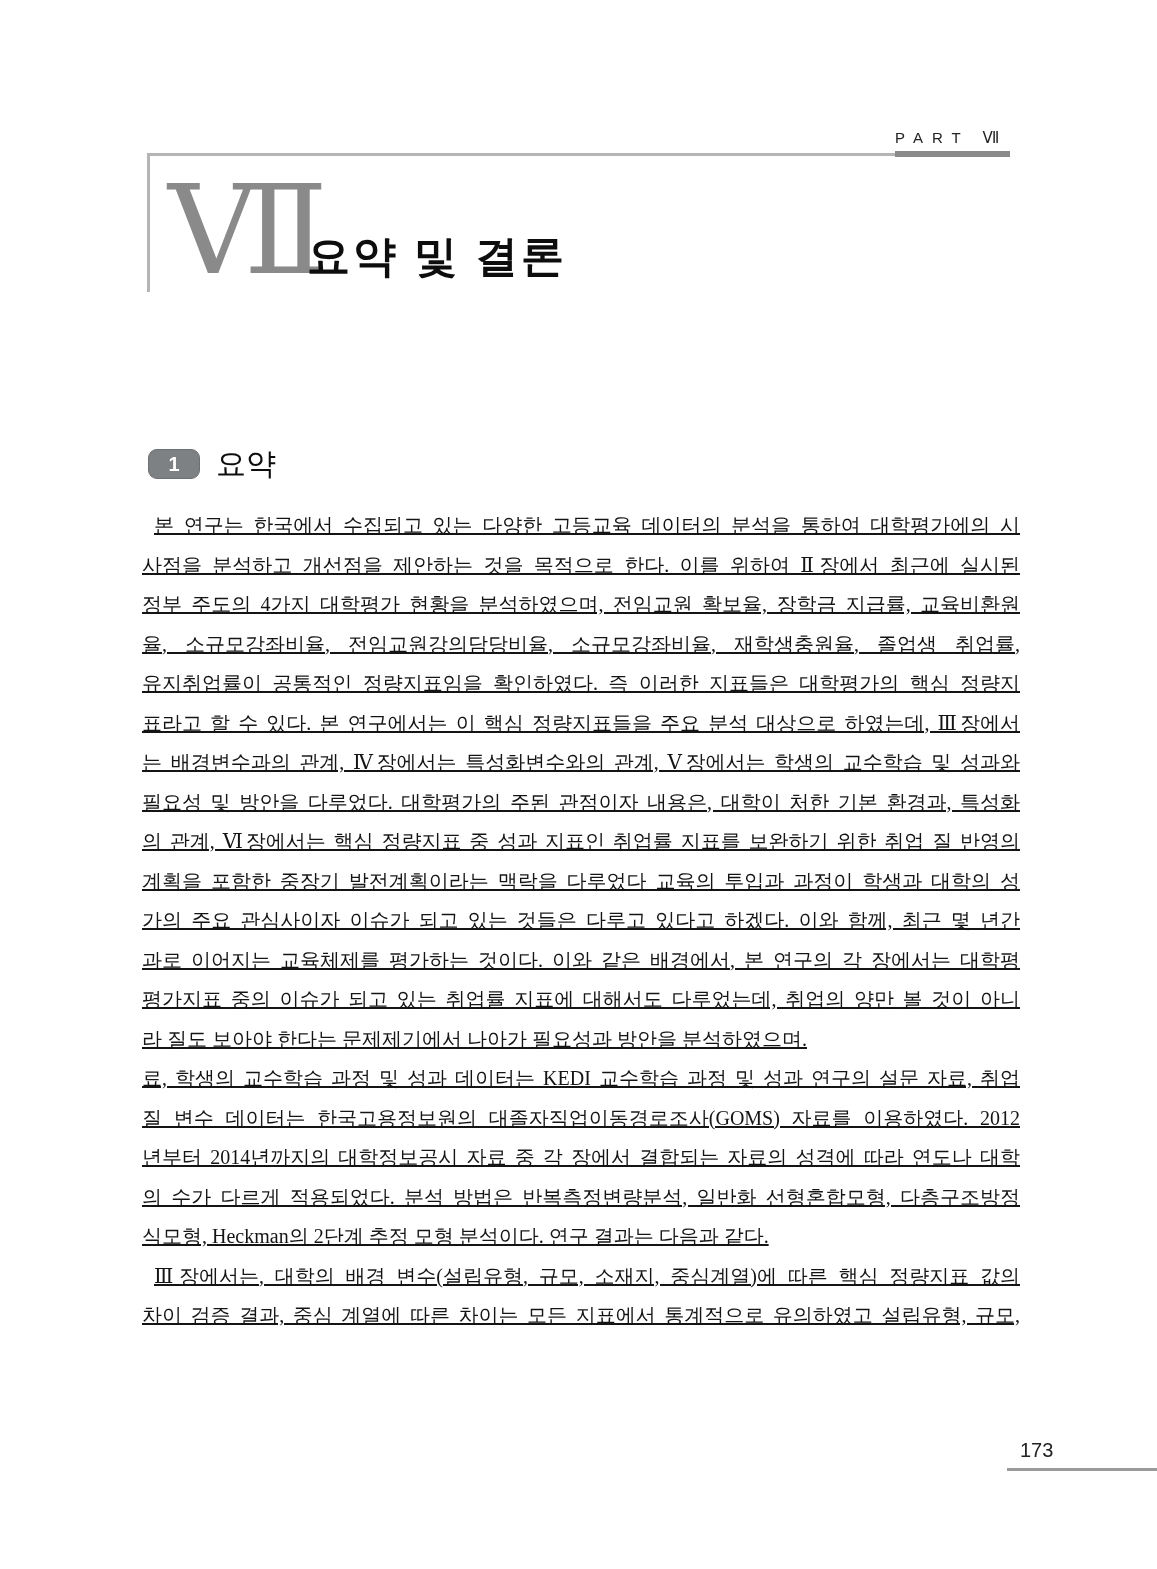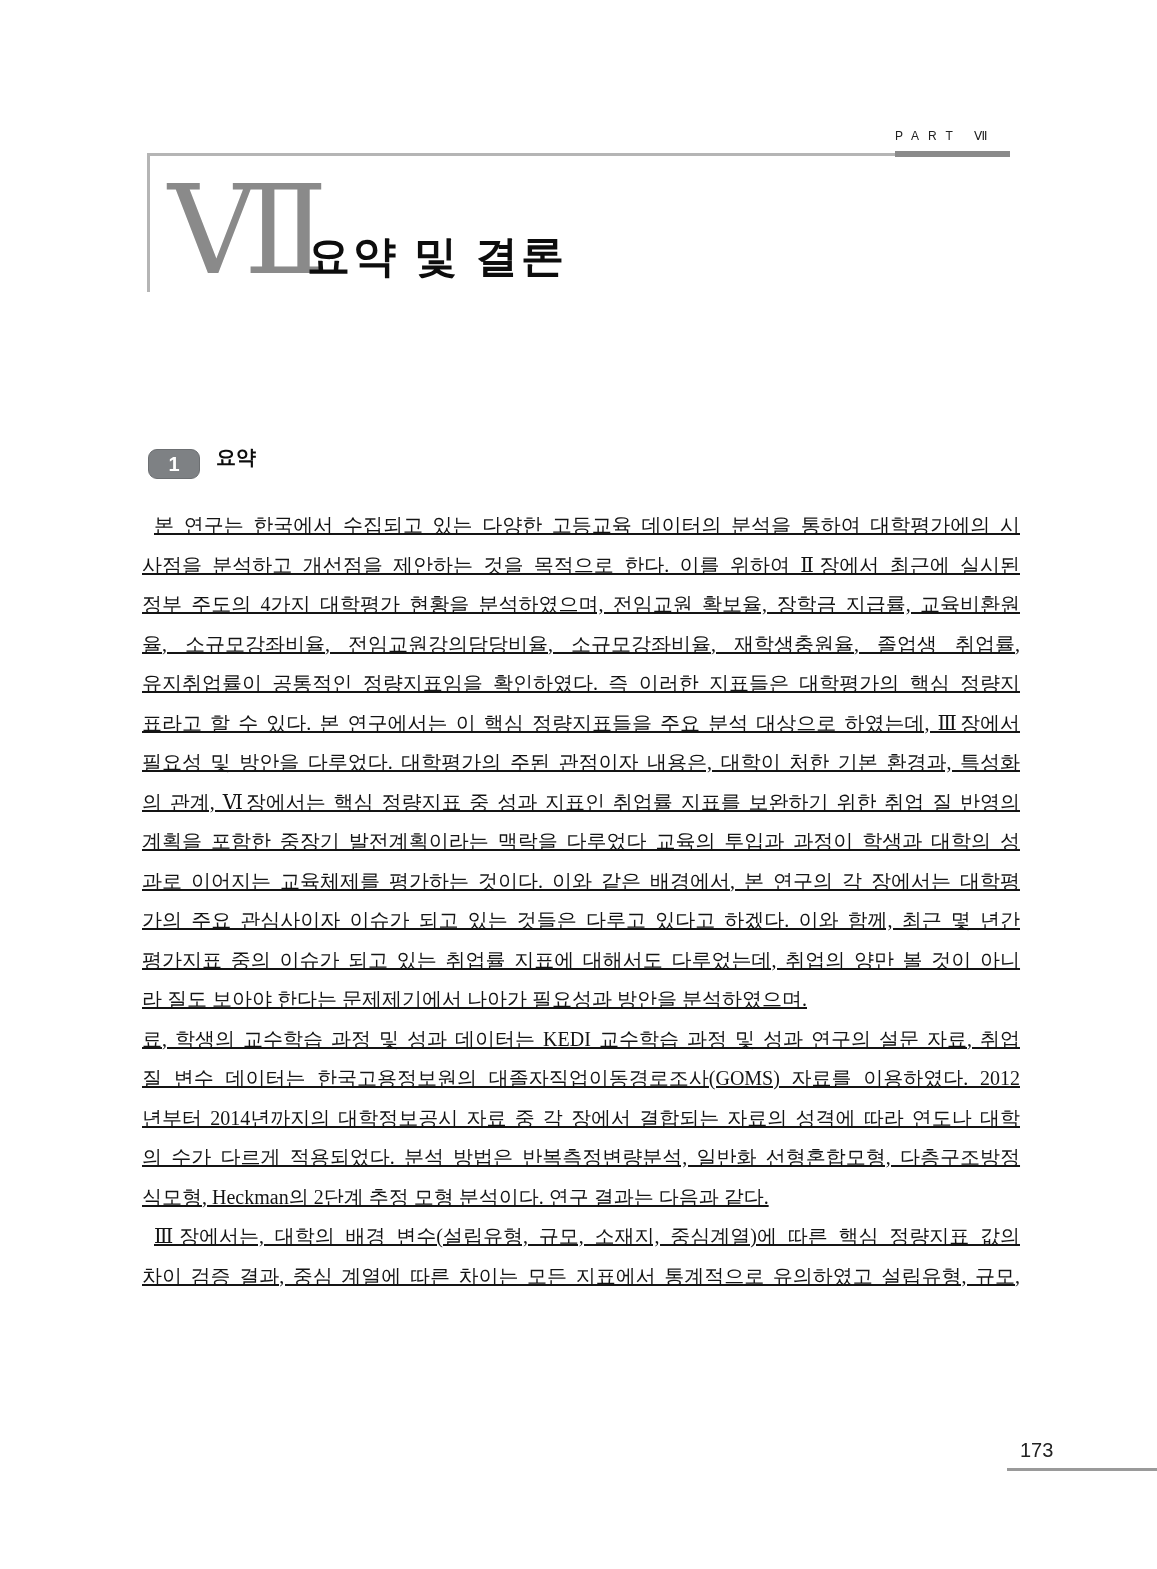--- a/index.html
+++ b/index.html
@@ -15,21 +15,21 @@
     overflow: hidden;
     font-family: "Liberation Serif", "DejaVu Serif", serif;
   }
 
   
   .part-label {
     position: absolute;
     left: 895px;
     top: 129px;
     font-family: "Liberation Sans", "DejaVu Sans", sans-serif;
-    font-size: 12px;
+    font-size: 15px;
     letter-spacing: 9px;
     color: #222222;
     white-space: nowrap;
   }
   .rule-light {
     position: absolute;
     left: 147px;
     top: 153px;
     width: 748px;
     height: 3px;
@@ -92,22 +92,22 @@
     font-family: "Liberation Sans", "DejaVu Sans", sans-serif;
     font-size: 20px;
     font-weight: 700;
     color: #ffffff;
   }
   .section-title {
     position: absolute;
     left: 216px;
     top: 444px;
     font-family: "Liberation Sans", "DejaVu Sans", sans-serif;
-    font-size: 20px;
-    font-weight: 700;
+    font-size: 30px;
+    font-weight: 400;
     color: #0d0d0d;
     white-space: nowrap;
   }
 
   
   .body-text {
     position: absolute;
     left: 142px;
     top: 506px;
     width: 878px;
@@ -167,25 +167,26 @@
   </div>
   <div class="section-title">요약</div>
 
   <div class="body-text">
       <div class="body-line indent">본 연구는 한국에서 수집되고 있는 다양한 고등교육 데이터의 분석을 통하여 대학평가에의 시</div>
       <div class="body-line">사점을 분석하고 개선점을 제안하는 것을 목적으로 한다. 이를 위하여 Ⅱ장에서 최근에 실시된</div>
       <div class="body-line">정부 주도의 4가지 대학평가 현황을 분석하였으며, 전임교원 확보율, 장학금 지급률, 교육비환원</div>
       <div class="body-line">율, 소규모강좌비율, 전임교원강의담당비율, 소규모강좌비율, 재학생충원율, 졸업생 취업률,</div>
       <div class="body-line">유지취업률이 공통적인 정량지표임을 확인하였다. 즉 이러한 지표들은 대학평가의 핵심 정량지</div>
       <div class="body-line">표라고 할 수 있다. 본 연구에서는 이 핵심 정량지표들을 주요 분석 대상으로 하였는데, Ⅲ장에서</div>
+      <div class="body-line">는 배경변수과의 관계, Ⅳ장에서는 특성화변수와의 관계, Ⅴ장에서는 학생의 교수학습 및 성과와</div>
       <div class="body-line">필요성 및 방안을 다루었다. 대학평가의 주된 관점이자 내용은, 대학이 처한 기본 환경과, 특성화</div>
       <div class="body-line">의 관계, Ⅵ장에서는 핵심 정량지표 중 성과 지표인 취업률 지표를 보완하기 위한 취업 질 반영의</div>
       <div class="body-line">계획을 포함한 중장기 발전계획이라는 맥락을 다루었다 교육의 투입과 과정이 학생과 대학의 성</div>
+      <div class="body-line">가의 주요 관심사이자 이슈가 되고 있는 것들은 다루고 있다고 하겠다.  이와 함께, 최근 몇 년간</div>
       <div class="body-line">과로 이어지는 교육체제를 평가하는 것이다. 이와 같은 배경에서, 본 연구의 각 장에서는 대학평</div>
-      <div class="body-line">가의 주요 관심사이자 이슈가 되고 있는 것들은 다루고 있다고 하겠다.  이와 함께, 최근 몇 년간</div>
       <div class="body-line">평가지표 중의 이슈가 되고 있는 취업률 지표에 대해서도 다루었는데, 취업의 양만 볼 것이 아니</div>
       <div class="body-line flush-last">라 질도 보아야 한다는 문제제기에서 나아가 필요성과 방안을 분석하였으며.</div>
       <div class="body-line">료, 학생의 교수학습 과정 및 성과 데이터는 KEDI 교수학습 과정 및 성과 연구의 설문 자료, 취업</div>
       <div class="body-line">질 변수 데이터는 한국고용정보원의 대졸자직업이동경로조사(GOMS) 자료를 이용하였다. 2012</div>
       <div class="body-line">년부터 2014년까지의 대학정보공시 자료 중 각 장에서 결합되는 자료의 성격에 따라 연도나 대학</div>
       <div class="body-line">의 수가 다르게 적용되었다. 분석 방법은 반복측정변량분석, 일반화 선형혼합모형, 다층구조방정</div>
       <div class="body-line flush-last">식모형, Heckman의 2단계 추정 모형 분석이다. 연구 결과는 다음과 같다.</div>
       <div class="body-line indent">Ⅲ장에서는, 대학의 배경 변수(설립유형, 규모, 소재지, 중심계열)에 따른 핵심 정량지표 값의</div>
       <div class="body-line">차이 검증 결과, 중심 계열에 따른 차이는 모든 지표에서 통계적으로 유의하였고 설립유형, 규모,</div>
     </div>

